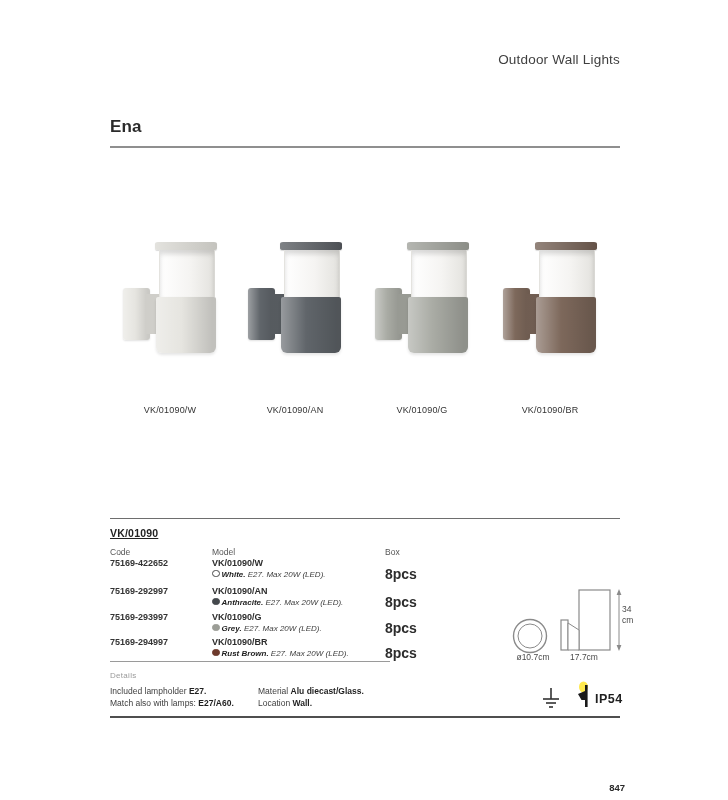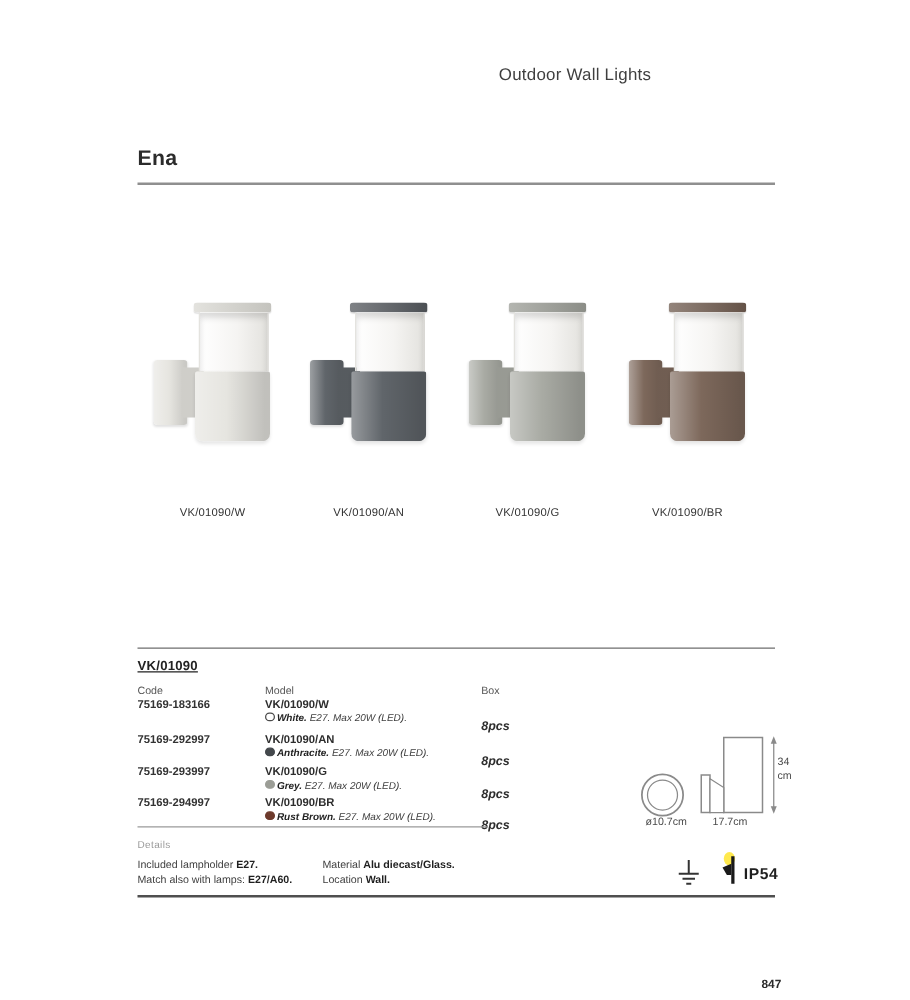--- a/index.html
+++ b/index.html
@@ -1,20 +1,20 @@
 <!DOCTYPE html>
 <html><head>
 <meta charset="utf-8">
 <style>
   html,body{margin:0;padding:0;background:#ffffff;}
   body{width:728px;height:800px;position:relative;font-family:"Liberation Sans",sans-serif;color:#3b3b3b;-webkit-font-smoothing:antialiased;}
   .abs{position:absolute;}
 
   
-  .category{top:52px;left:300px;width:320px;text-align:center;font-size:13.5px;color:#3f3f3f;letter-spacing:.2px;}
+  .category{top:52px;left:300px;width:320px;text-align:right;font-size:13.5px;color:#3f3f3f;letter-spacing:.2px;}
   .title{top:117px;left:110px;font-size:17px;font-weight:bold;color:#2b2b2b;letter-spacing:.2px;}
   .title-rule{top:146px;left:110px;width:510px;height:2px;background:#8f8f8f;}
 
   
   .product{top:242px;width:110px;height:175px;margin:0;}
   .lamp{position:absolute;left:0;top:0;width:110px;height:112px;}
   .lamp .bracket{position:absolute;left:8px;top:46px;width:27px;height:52px;border-radius:3px;
     background-image:linear-gradient(90deg,rgba(255,255,255,.38),rgba(255,255,255,0) 45%,rgba(0,0,0,.12) 92%),linear-gradient(var(--body),var(--body));
     box-shadow:0 1px 2px rgba(0,0,0,.12);}
   .lamp .arm{position:absolute;left:30px;top:52px;width:18px;height:40px;
@@ -31,21 +31,21 @@
     box-shadow:0 2px 3px rgba(0,0,0,.10);}
   .product-label{position:absolute;top:163px;left:0;width:110px;text-align:center;font-size:9px;color:#333;letter-spacing:.2px;}
 
   
   .table-top-rule{top:518px;left:110px;width:510px;height:1px;background:#6e6e6e;}
   .group-code{top:527px;left:110px;font-size:10.5px;font-weight:bold;color:#222;text-decoration:underline;letter-spacing:.2px;}
   .t-head{top:547px;left:110px;width:510px;font-size:8.5px;color:#555;}
   .t-row{left:110px;width:510px;font-size:9px;}
   .col-code{position:absolute;left:0;top:0;font-weight:bold;color:#333;}
   .col-model{position:absolute;left:102px;top:0;font-weight:bold;color:#2d2d2d;}
-  .col-box{position:absolute;left:275px;top:18px;font-weight:bold;color:#2d2d2d;font-size:10px;font-style:italic;}
+  .col-box{position:absolute;left:275px;top:8px;font-weight:bold;color:#2d2d2d;font-size:14px;}
   .col-head-code{position:absolute;left:0;top:0;}
   .col-head-model{position:absolute;left:102px;top:0;}
   .col-head-box{position:absolute;left:275px;top:0;}
   .col-desc{position:absolute;left:102px;top:11.5px;font-size:8px;color:#3e3e3e;white-space:nowrap;font-style:italic;}
   .col-desc b{color:#222;}
   .dot{display:inline-block;width:5.5px;height:5.5px;border-radius:50%;border:1px solid #4a4a4a;vertical-align:middle;margin-right:2px;margin-top:-2px;}
 
   .table-bottom-rule{top:661px;left:110px;width:280px;height:1px;background:#9a9a9a;}
   .details-label{top:671px;left:110px;font-size:8px;color:#9a9a9a;letter-spacing:.3px;}
   .detail-line{font-size:8.5px;color:#3e3e3e;}
@@ -110,21 +110,21 @@
 <div class="abs table-top-rule"></div>
 <div class="abs group-code">VK/01090</div>
 
 <div class="abs t-head">
   <span class="col-head-code">Code</span>
   <span class="col-head-model">Model</span>
   <span class="col-head-box">Box</span>
 </div>
 
 <div class="abs t-row" style="top:558px">
-  <span class="col-code">75169-183166</span>
+  <span class="col-code">75169-422652</span>
   <span class="col-model">VK/01090/W</span>
   <span class="col-box">8pcs</span>
   <span class="col-desc"><span class="dot" style="background-color: rgb(255, 255, 255); border-color: rgb(74, 74, 74);"></span><b>White.</b><span> E27. Max 20W (LED).</span></span>
 </div>
 <div class="abs t-row" style="top:586px">
   <span class="col-code">75169-292997</span>
   <span class="col-model">VK/01090/AN</span>
   <span class="col-box">8pcs</span>
   <span class="col-desc"><span class="dot" style="background-color: rgb(68, 72, 76); border-color: rgb(68, 72, 76);"></span><b>Anthracite.</b><span> E27. Max 20W (LED).</span></span>
 </div>

